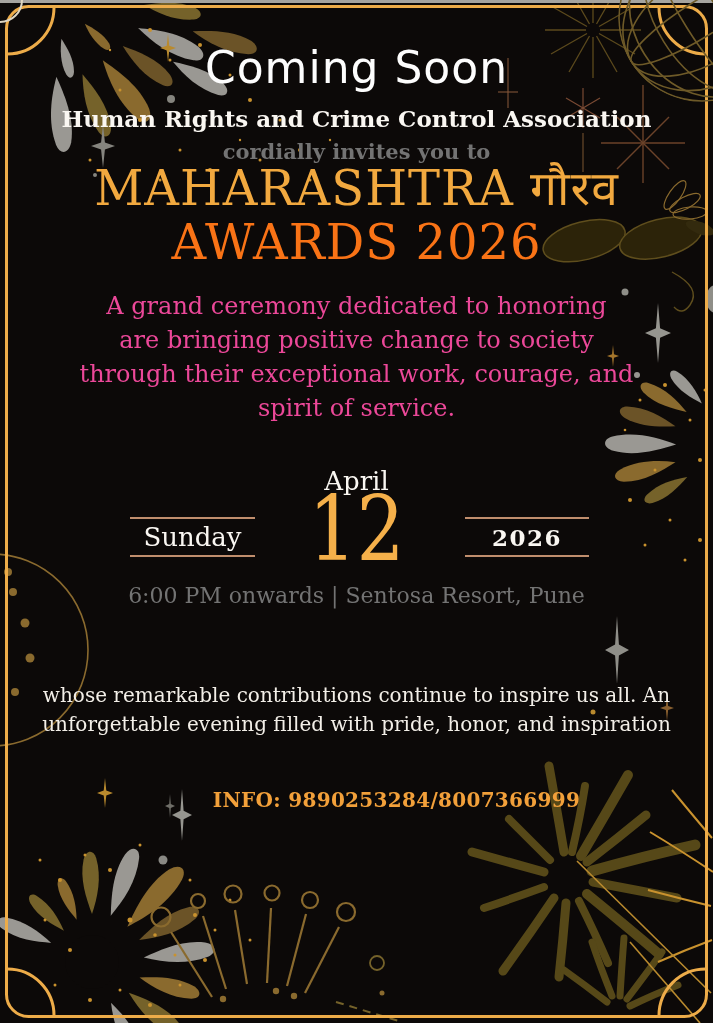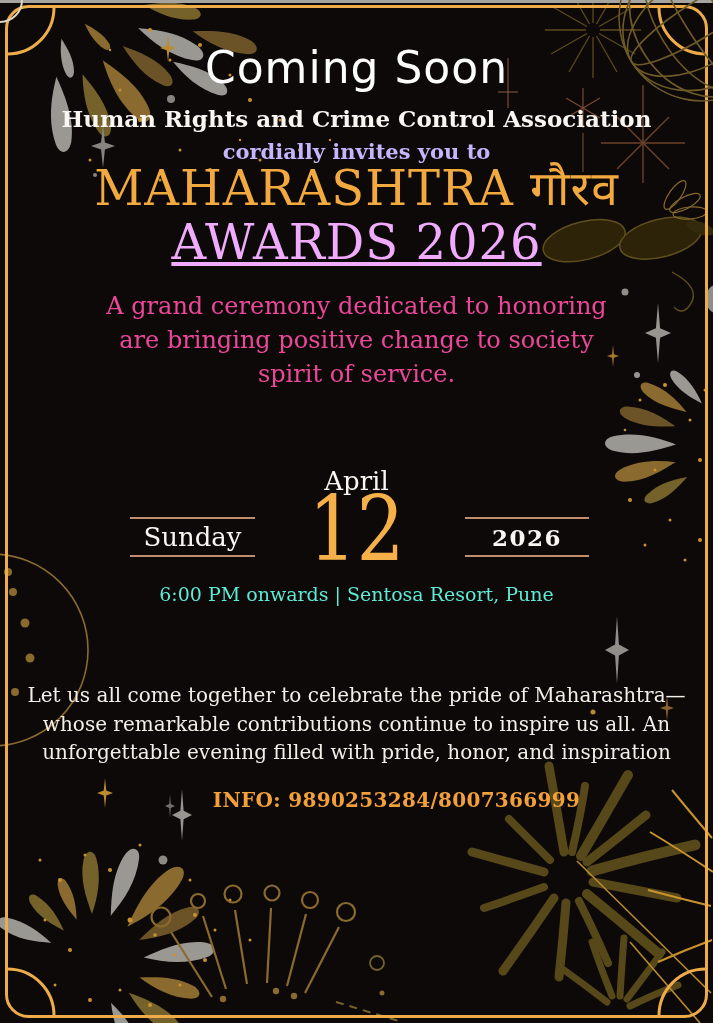--- a/index.html
+++ b/index.html
@@ -9,32 +9,32 @@
     font-family:"DejaVu Serif","Liberation Serif",serif;
   }
   .abs{position:absolute;}
   .center{left:0;width:713px;text-align:center;}
   .decor-svg{position:absolute;left:0;top:0;z-index:1;}
   .txt{z-index:2;}
 
   .teaser{top:42px;font-family:"DejaVu Sans","Liberation Sans",sans-serif;
     font-size:44px;color:#fdfdfd;letter-spacing:1px;font-weight:400;}
   .org{top:105px;font-size:23px;font-weight:bold;color:#faf7f2;}
-  .invite{top:139px;font-size:21px;font-weight:bold;color:#c4b5fd;}
+  .invite{top:139px;font-size:21px;font-weight:bold;color:#737373;}
   .title1{top:161px;font-size:48px;color:#f2a93f;letter-spacing:1px;line-height:54px;}
-  .title2{top:215px;font-size:48px;color:#f0abfc;letter-spacing:1px;line-height:54px;text-decoration:underline;}
+  .title2{top:215px;font-size:48px;color:#f97316;letter-spacing:1px;line-height:54px;}
   .desc{top:289px;font-size:24px;line-height:34px;color:#ec4899;}
   .desc div{white-space:nowrap;}
   .month{top:466px;font-size:26px;color:#faf7f2;}
   .day{top:486px;font-size:90px;line-height:86px;color:#f5b04a;transform:scaleX(.84);}
   .datebox{top:517px;height:36px;border-top:2px solid #c08e6d;border-bottom:2px solid #c08e6d;
     display:flex;align-items:center;justify-content:center;color:#faf7f2;}
   .weekday-box{left:130px;width:125px;font-size:26px;}
   .year-box{left:465px;width:124px;font-size:23px;font-weight:bold;letter-spacing:1.5px;}
-  .timevenue{top:583px;font-size:19px;color:#5eead4;}
+  .timevenue{top:583px;font-size:22px;color:#737373;}
   .closing{top:681px;font-size:20px;line-height:28.6px;color:#f3efe8;}
   .closing div{white-space:nowrap;}
   .info{top:788px;font-size:20px;font-weight:bold;color:#f2a03a;letter-spacing:.3px;padding-left:40px;}
 </style>
 </head>
 <body>
 
 <svg class="decor-svg" width="713" height="1023" viewBox="0 0 713 1023">
   <defs>
     <path id="drop" d="M0 0 C4 -12 7 -26 3 -40 C1 -46 -4 -46 -6 -39 C-9 -25 -4 -11 0 0 Z"></path>
@@ -301,33 +301,33 @@
 
 <div class="abs center txt teaser">Coming Soon</div>
 <div class="abs center txt org">Human Rights and Crime Control Association</div>
 <div class="abs center txt invite">cordially invites you to</div>
 <div class="abs center txt title1">MAHARASHTRA गौरव</div>
 <div class="abs center txt title2">AWARDS 2026</div>
 
 <div class="abs center txt desc">
   <div>A grand ceremony dedicated to honoring</div>
   <div>are bringing positive change to society</div>
+  <div>through their exceptional work, courage, and</div>
   <div>spirit of service.</div>
 </div>
 
 <div class="abs center txt month">April</div>
 <div class="abs center txt day">12</div>
 <div class="abs txt datebox weekday-box">
   <span>Sunday</span>
 </div>
 <div class="abs txt datebox year-box">
   <span>2026</span>
 </div>
 
 <div class="abs center txt timevenue">6:00 PM onwards | Sentosa Resort, Pune</div>
 
 <div class="abs center txt closing">
-  <div>Let us all come together to celebrate the pride of Maharashtra—</div>
   <div>whose remarkable contributions continue to inspire us all. An</div>
   <div>unforgettable evening filled with pride, honor, and inspiration</div>
 </div>
 
 <div class="abs center txt info">INFO: 9890253284/8007366999</div>
 
 </body></html>

